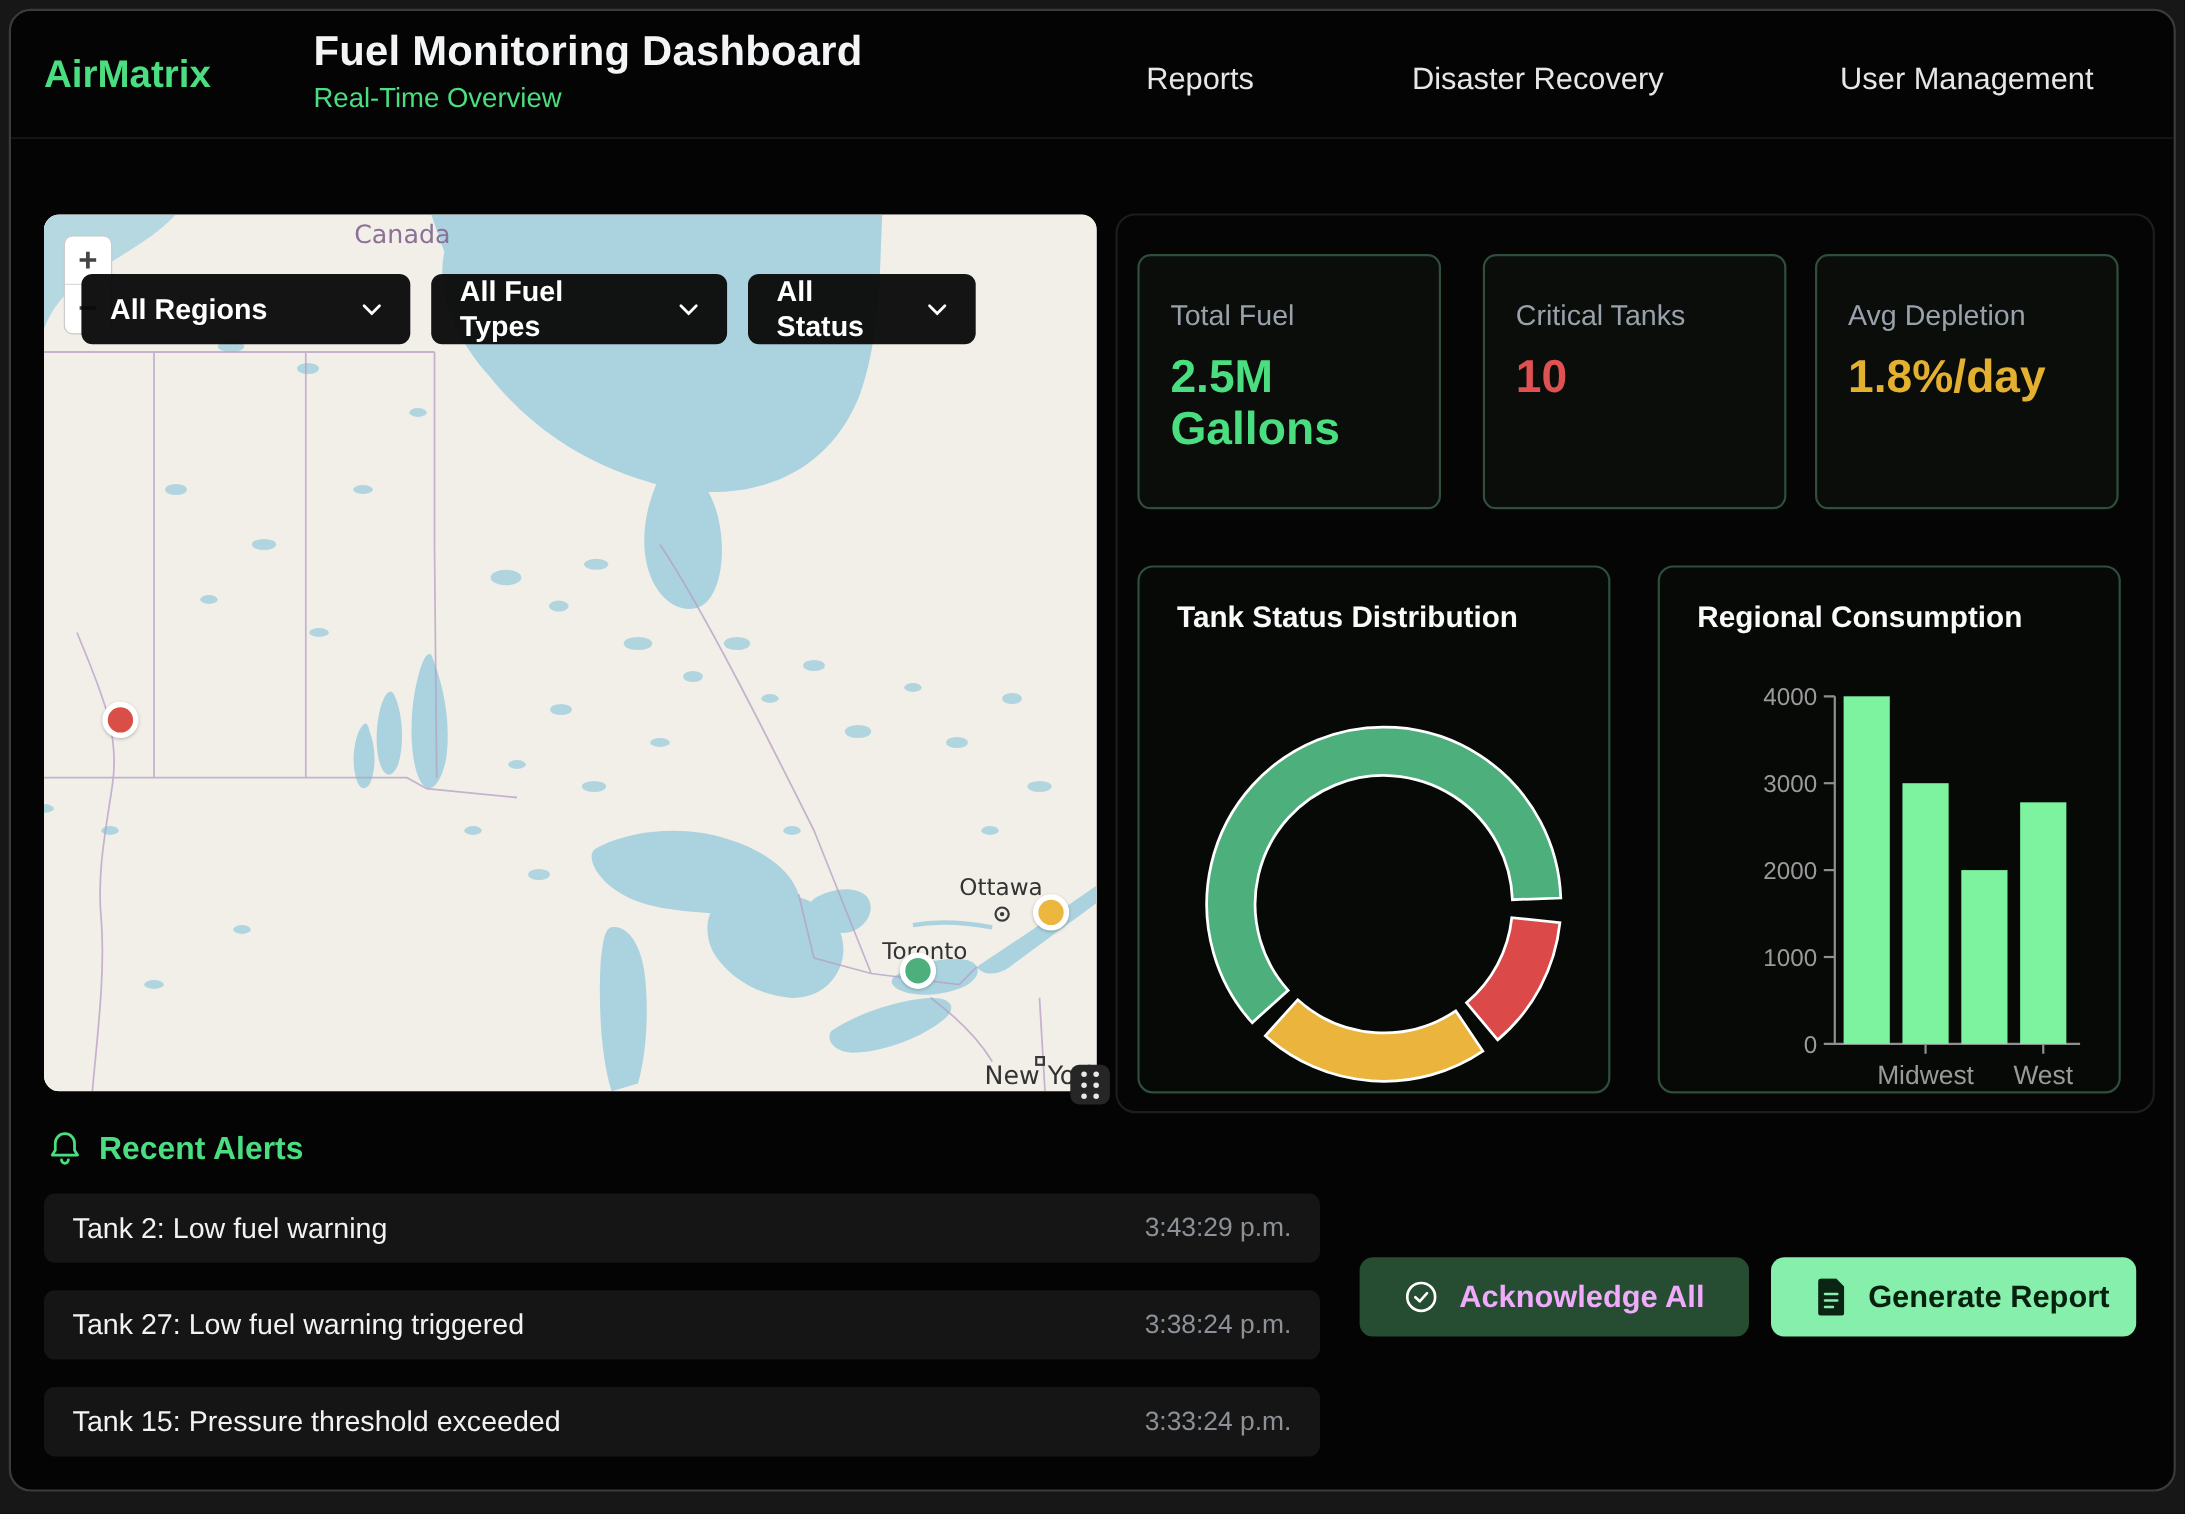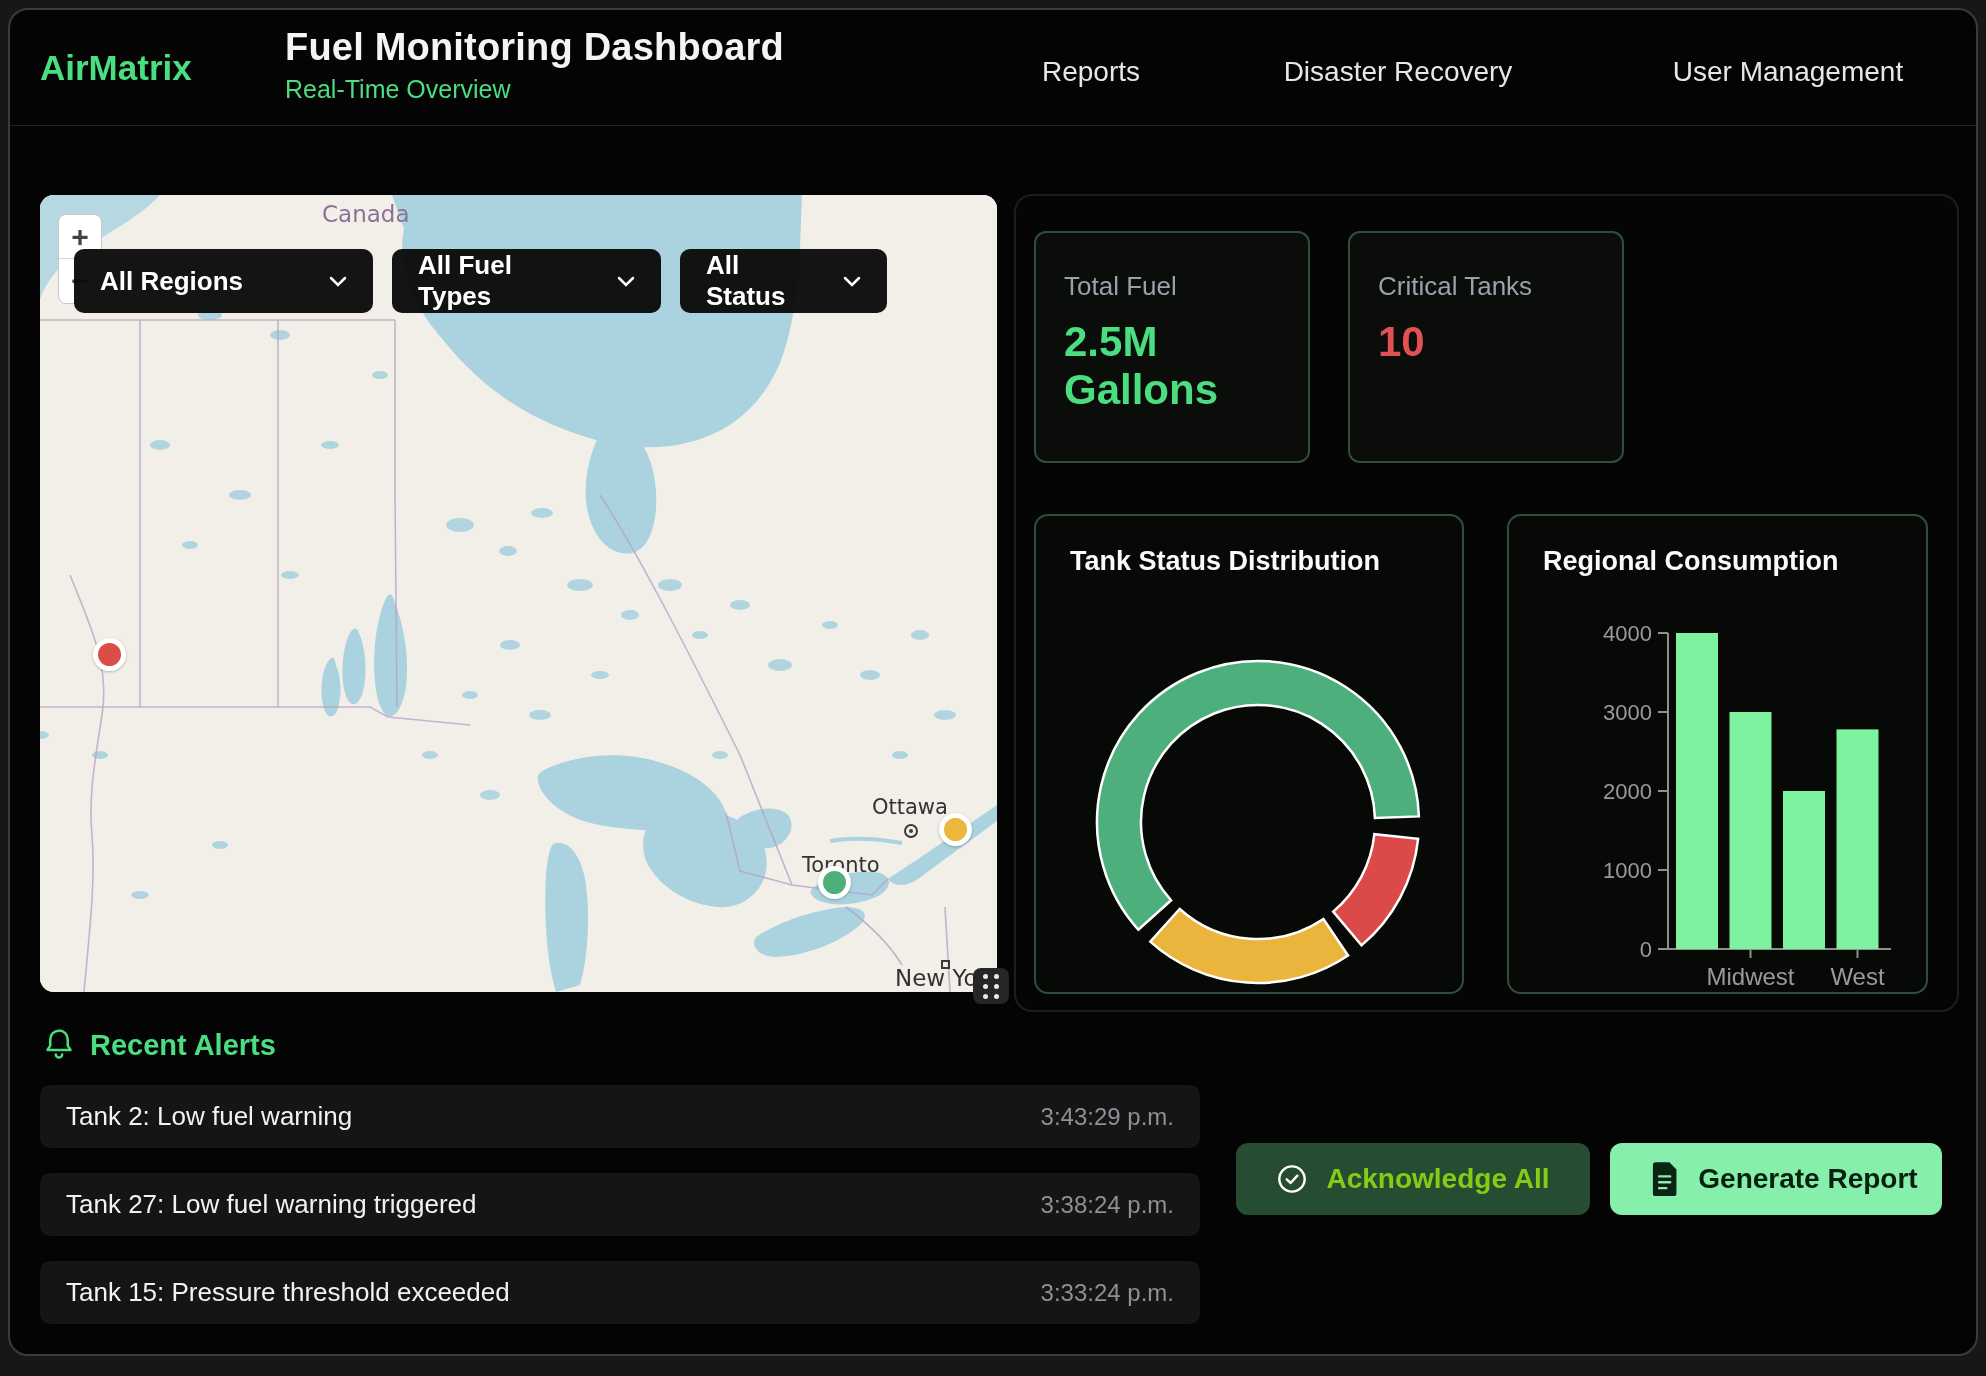--- a/index.html
+++ b/index.html
@@ -62,21 +62,21 @@
   .alerts-head { position:absolute; left:34px; top:1018px; display:flex; align-items:center; gap:16px; }
   .alerts-title { font-size:29px; font-weight:bold; color:#4ade80; }
   .alert-row { position:absolute; left:30px; width:1160px; height:63px; background:#151515;
                border-radius:10px; display:flex; align-items:center; padding:0 26px; cursor:pointer; }
   .alert-text { font-size:26px; color:#f2f2f2; }
   .alert-time { margin-left:auto; font-size:24px; color:#8b9196; }
 
   .btn { position:absolute; top:1133px; height:72px; border:none; border-radius:12px;
          display:flex; align-items:center; justify-content:center; gap:18px;
          font-family:"Liberation Sans", sans-serif; font-size:28px; font-weight:bold; cursor:pointer; }
-  .btn-ack { left:1226px; width:354px; background:#264c31; color:#84cc16; }
+  .btn-ack { left:1226px; width:354px; background:#264c31; color:#f0abfc; }
   .btn-gen { left:1600px; width:332px; background:#86efac; color:#07210f;padding-left:16px; }
 </style>
 </head>
 <body>
 
 <div class="shell">
 
   <div class="header">
     <div class="brand">AirMatrix</div>
     <div class="titleblock">
@@ -229,20 +229,24 @@
 
   <div class="rpanel">
     <div class="stat stat1">
       <div class="slabel">Total Fuel</div>
       <div class="svalue v-green">2.5M Gallons</div>
     </div>
     <div class="stat stat2">
       <div class="slabel">Critical Tanks</div>
       <div class="svalue v-red">10</div>
     </div>
+    <div class="stat stat3">
+      <div class="slabel">Avg Depletion</div>
+      <div class="svalue v-amber brk">1.8%/day</div>
+    </div>
 
     <div class="chartcard card-donut">
       <div class="cardtitle">Tank Status Distribution</div>
       <svg id="donut" width="430" height="480" viewBox="0 0 430 480">
           <path d="M91.35368309813956,413.7300276237762 A161,161 0 1 1 371.9019231500744,300.3811810308974 L327.9287267612342,301.9167588858074 A117,117 0 1 0 124.05205541914489,384.2882809439864 Z" fill="#4daf7c" stroke="#fff" stroke-width="2.5"></path>
           <path d="M371.118025154292,322.82908258609217 A161,161 0 0 1 314.48880515953283,429.33315534215546 L286.2061503333251,395.6271998449204 A117,117 0 0 0 327.359061758088,318.22983020231544 Z" fill="#db4949" stroke="#fff" stroke-width="2.5"></path>
           <path d="M301.0300574587902,439.47504918136167 A161,161 0 0 1 103.26997237622382,425.6463169018605 L132.71171905601358,392.9479445808551 A117,117 0 0 0 276.4255697060774,402.99739598893984 Z" fill="#ebb43c" stroke="#fff" stroke-width="2.5"></path>
         </svg>
     </div>
 

